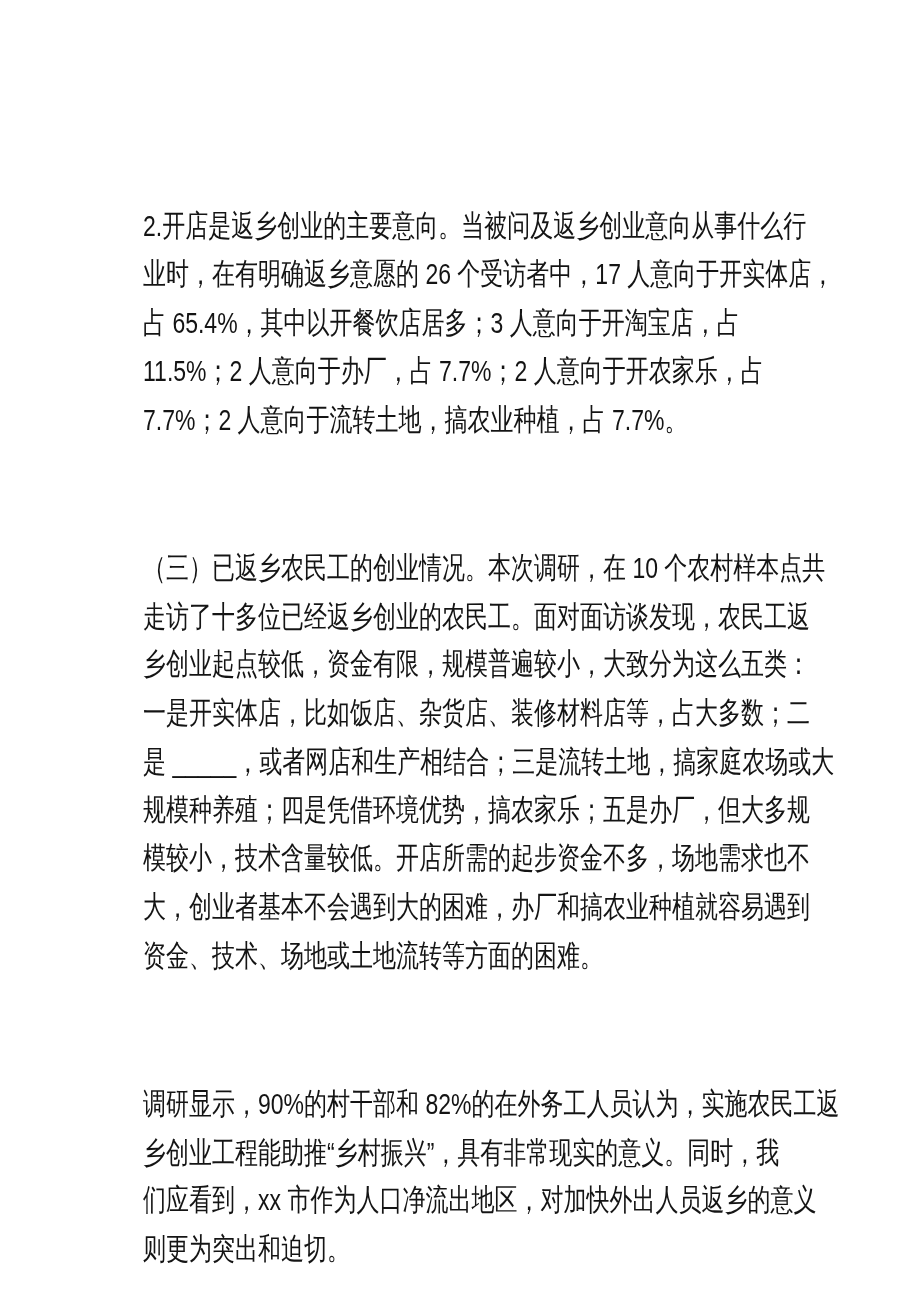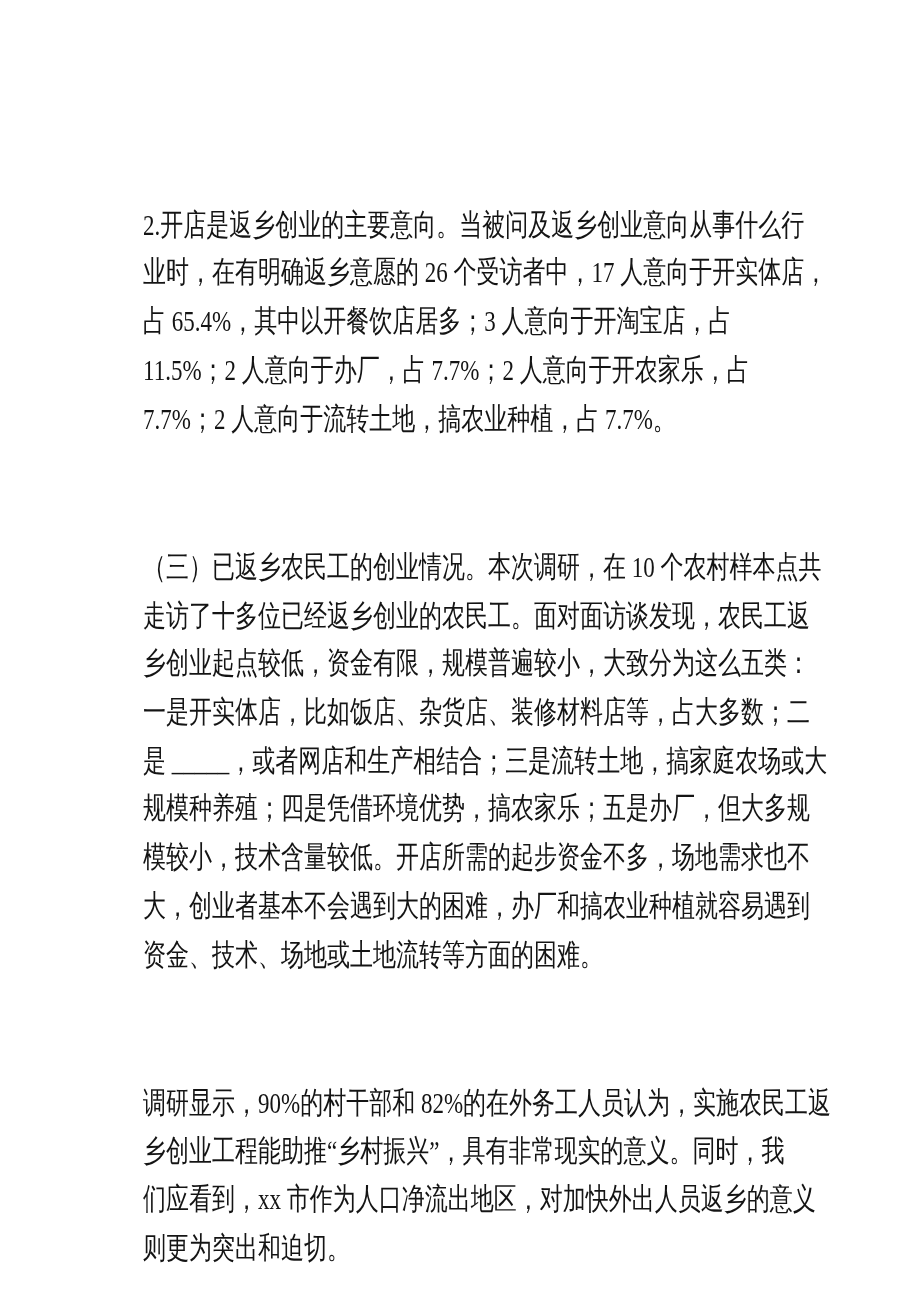--- a/index.html
+++ b/index.html
@@ -7,21 +7,21 @@
     width: 920px;
     height: 1302px;
     background: #ffffff;
     overflow: hidden;
   }
   .page {
     position: relative;
     width: 920px;
     height: 1298px;
     background: #ffffff;
-    font-family: Liberation Serif, serif;
+    font-family: Liberation Sans, sans-serif;
   }
   .text-block {
     position: absolute;
     left: 143px;
     top: 153px;
     width: 760px;
     color: #141414;
     font-size: 23px;
     line-height: 36.7px;
     letter-spacing: 0px;

